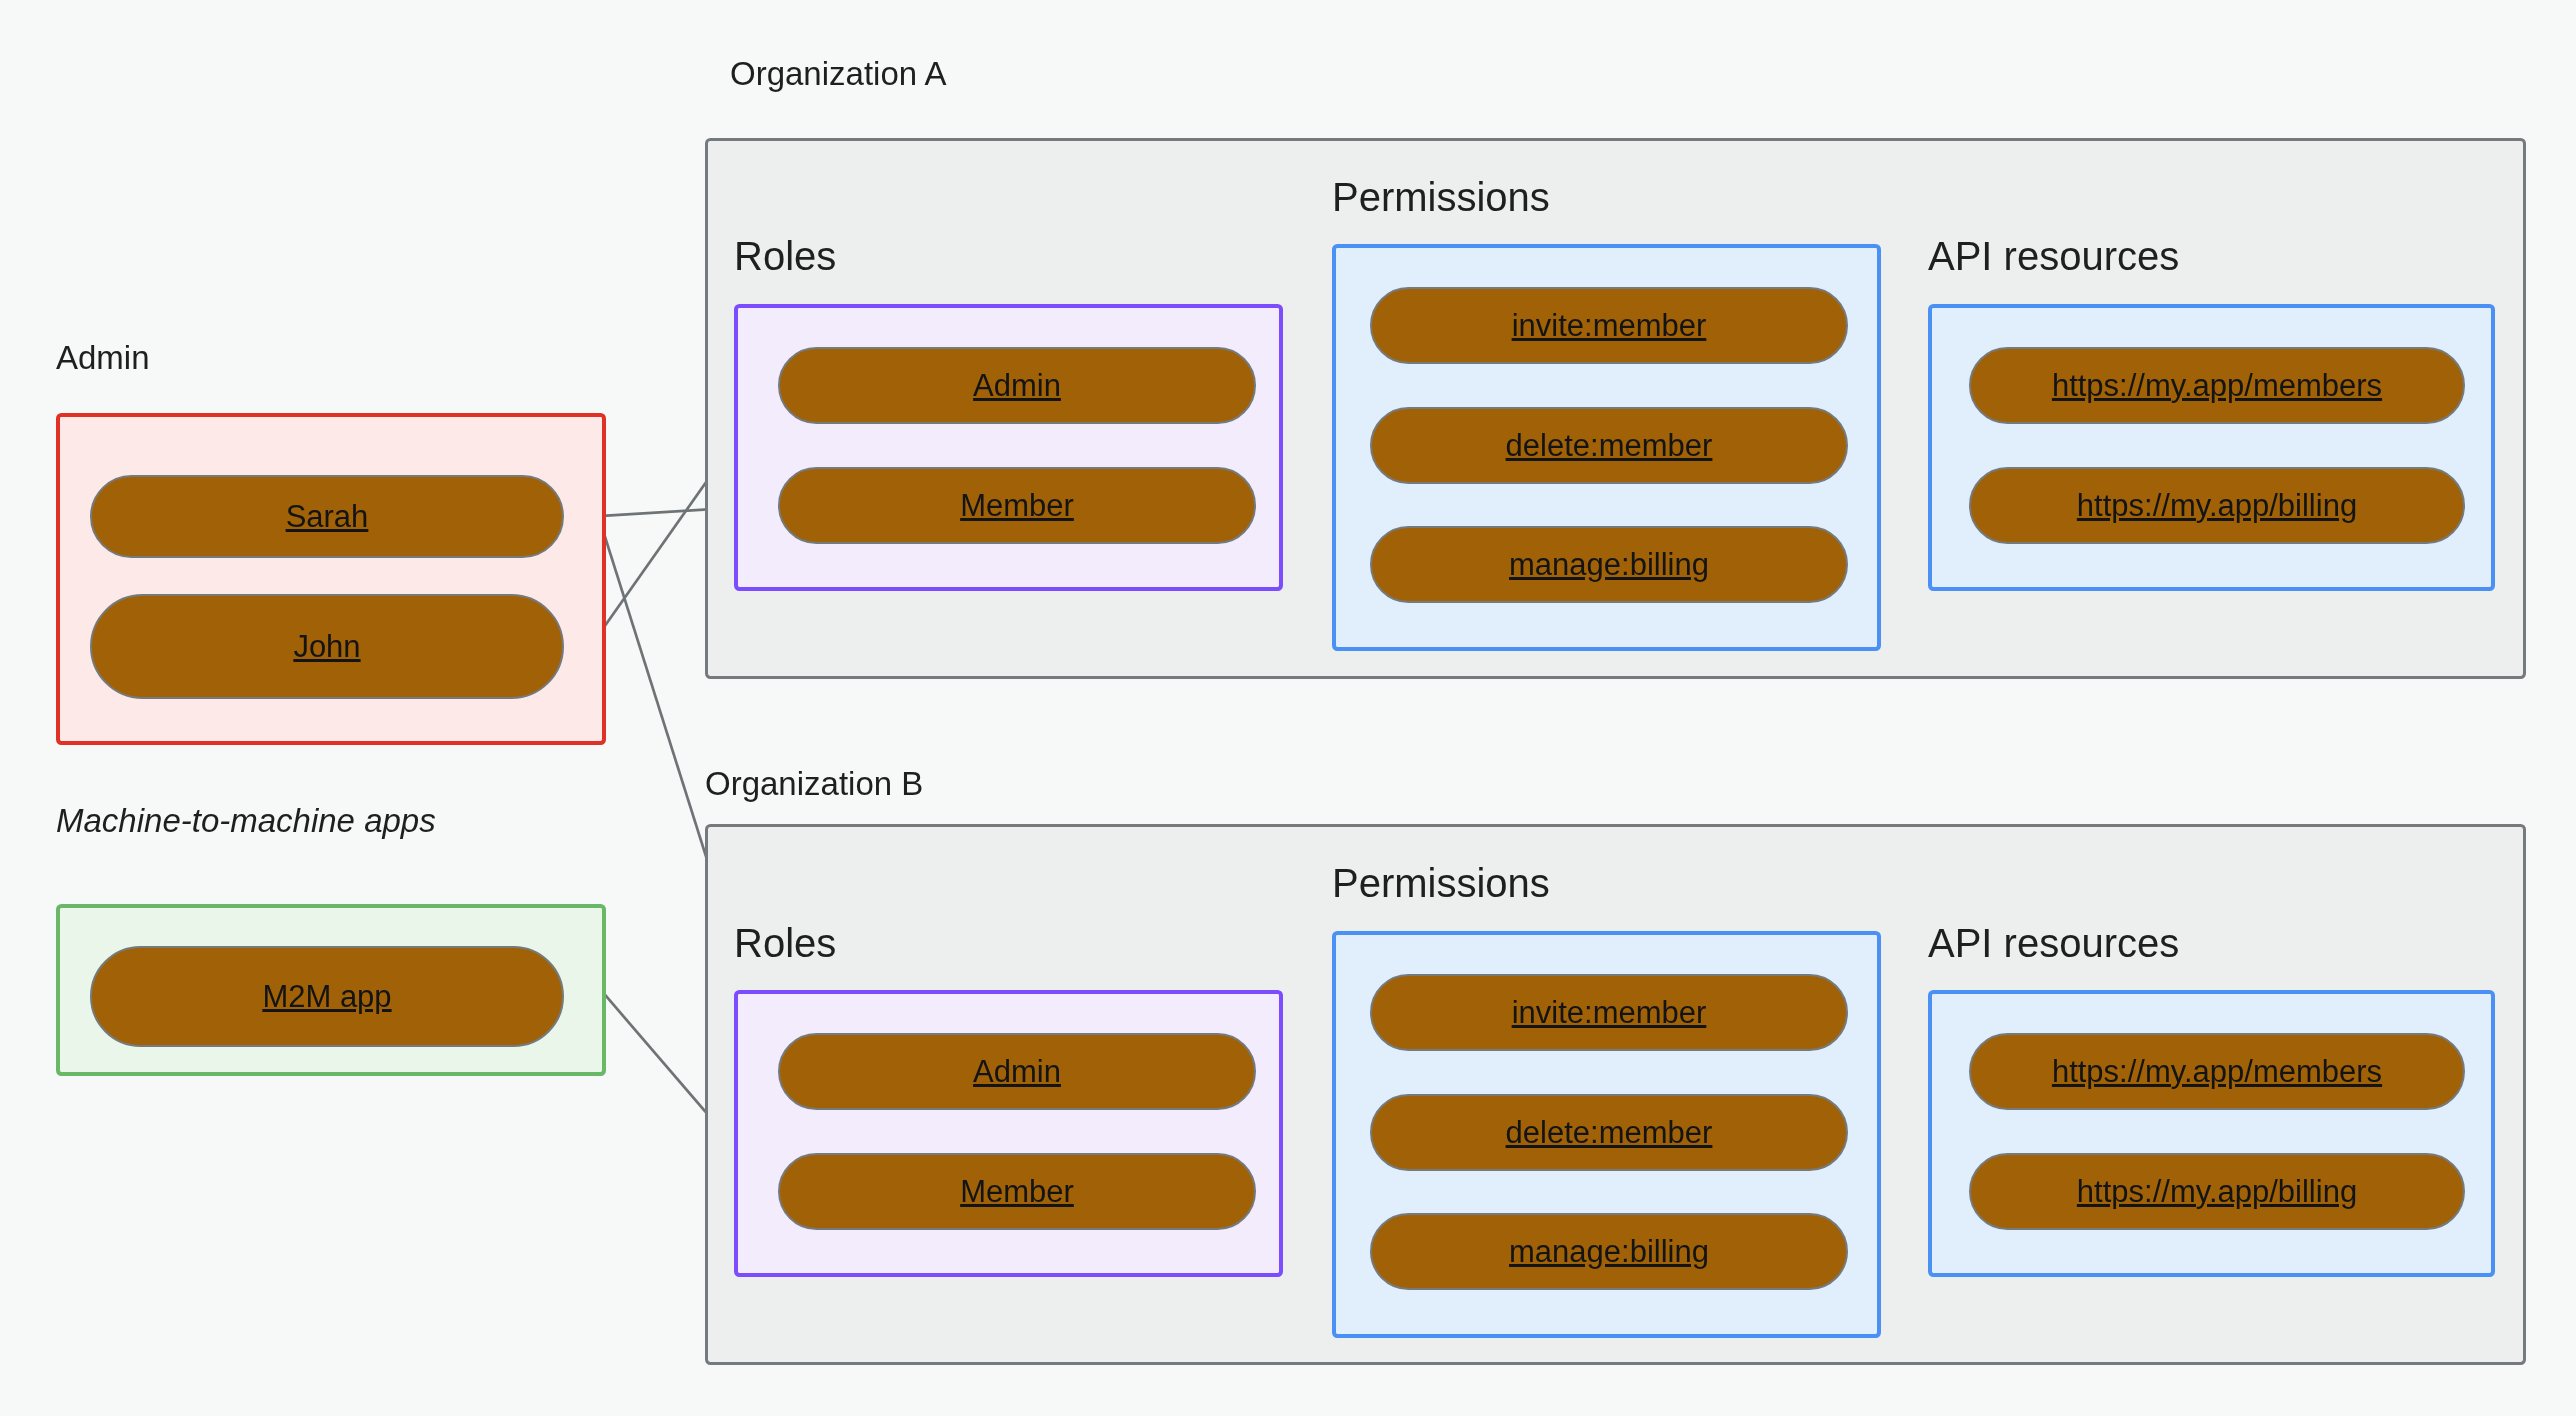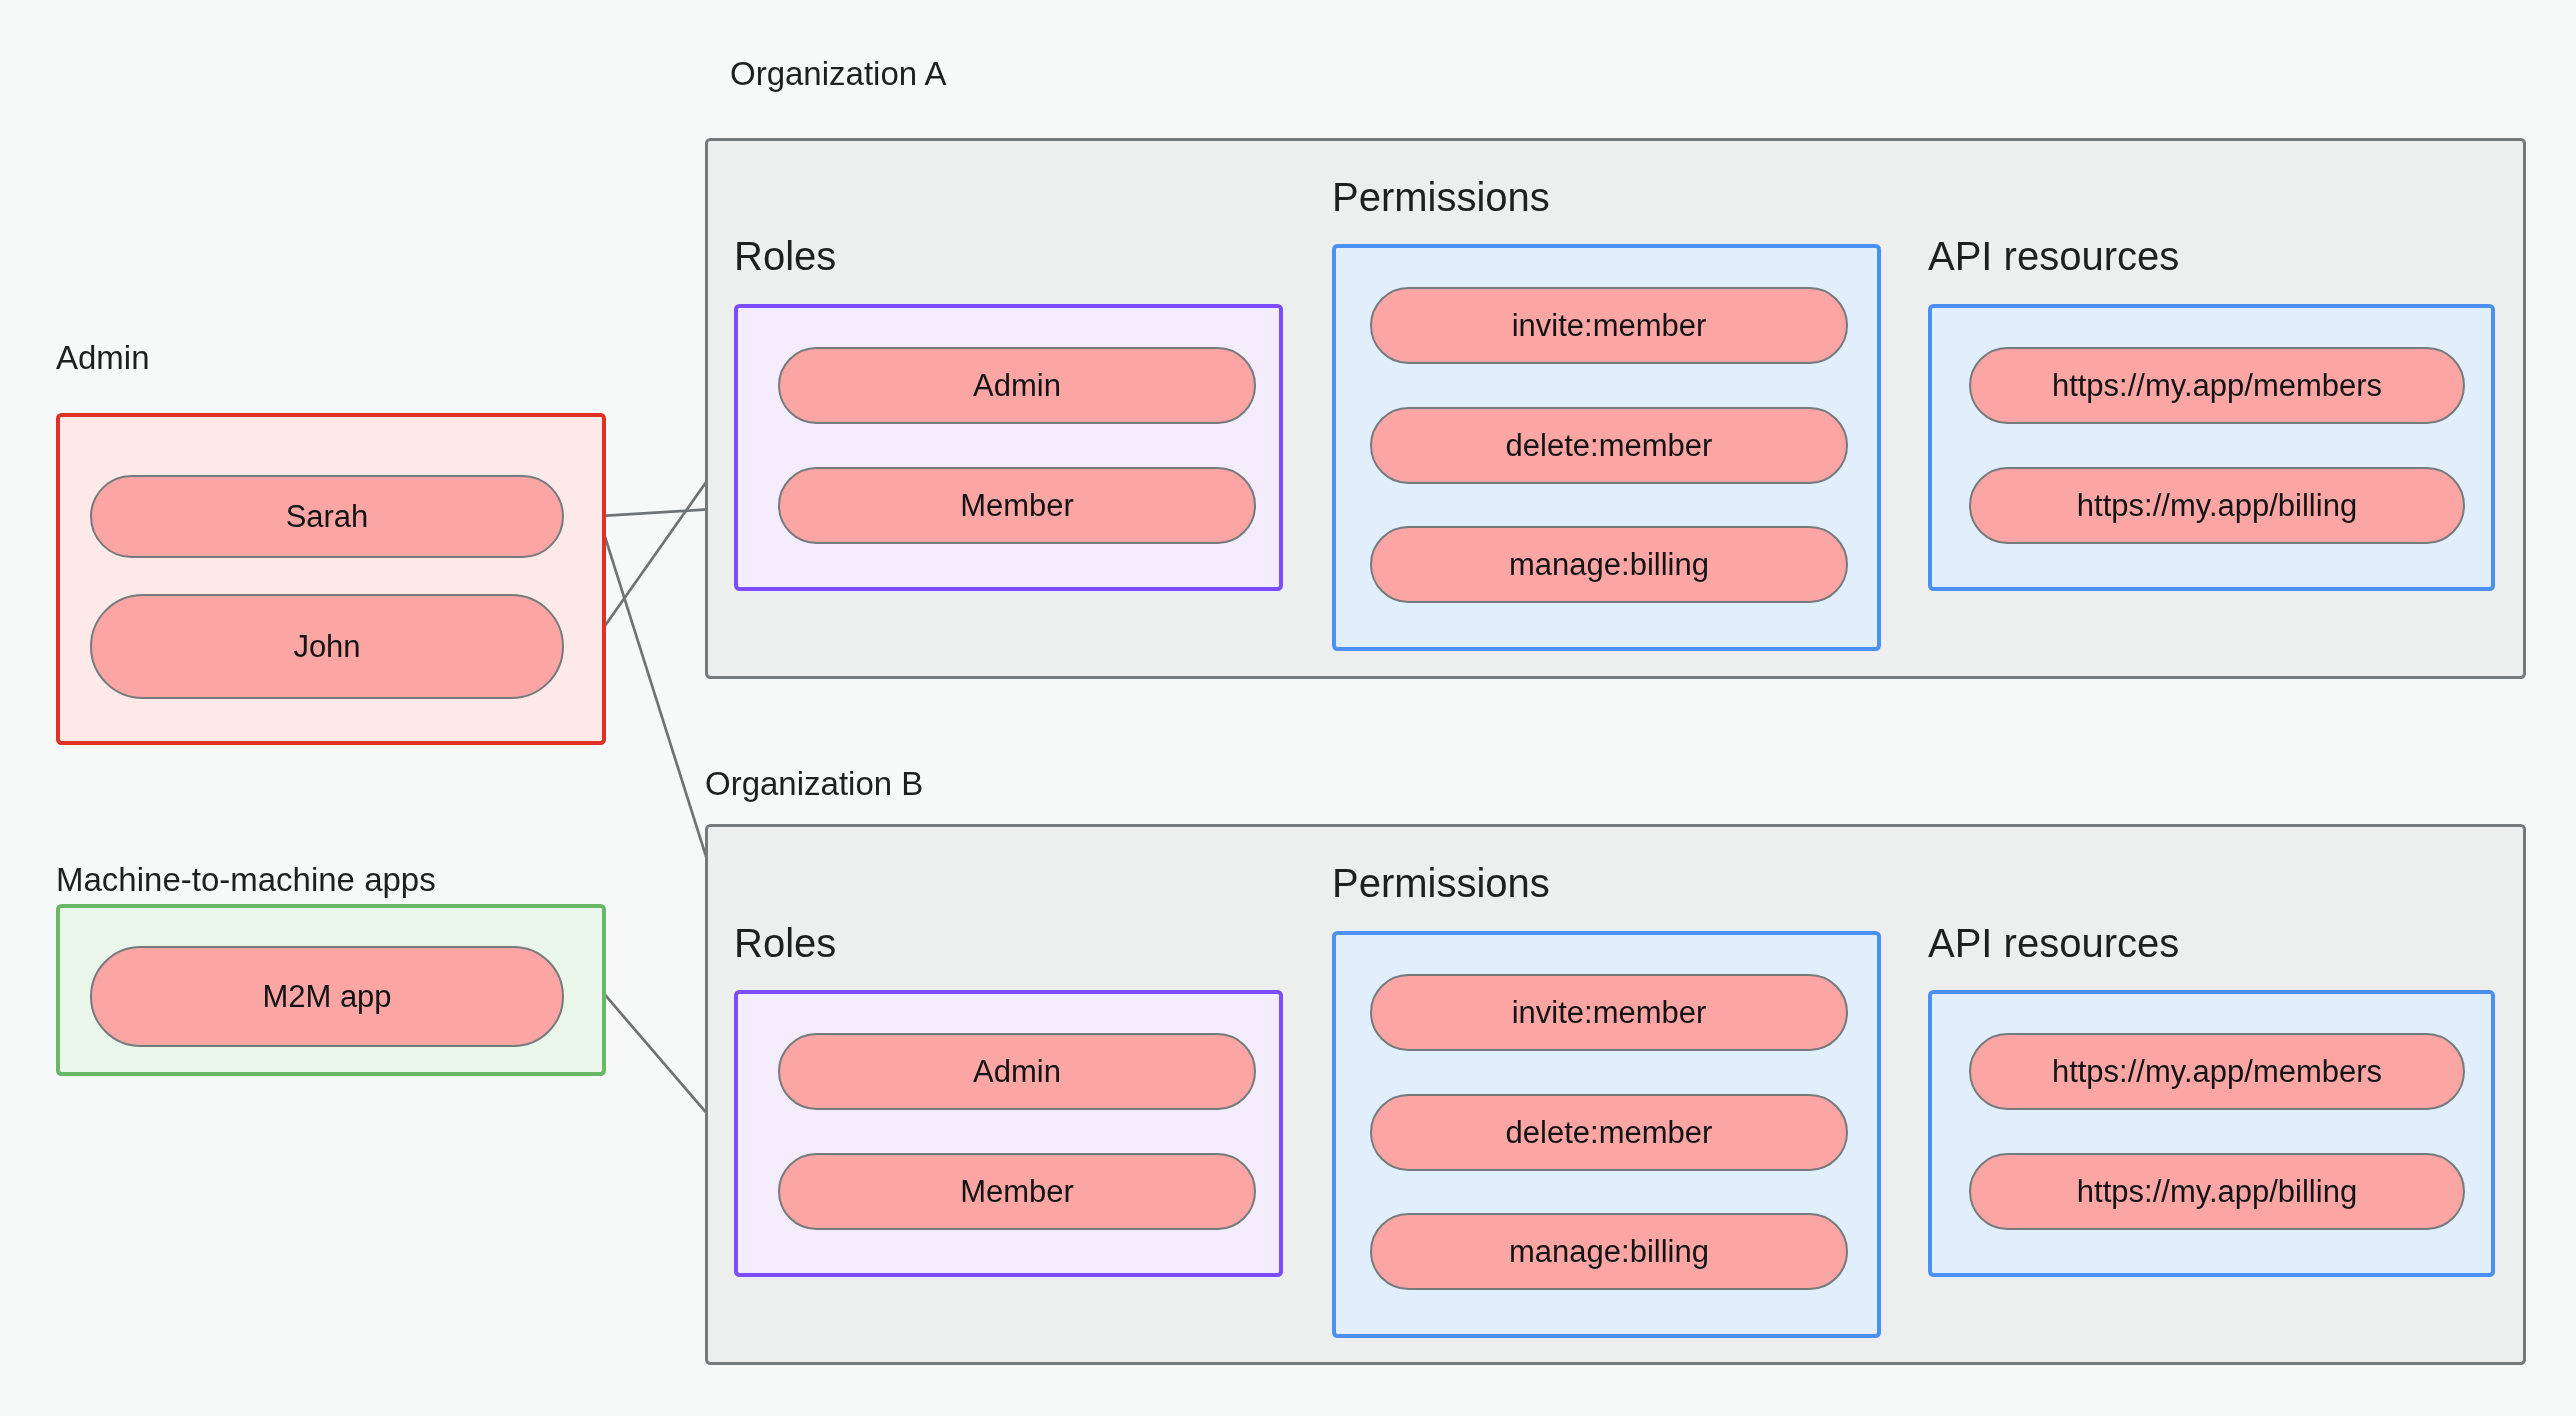--- a/index.html
+++ b/index.html
@@ -65,31 +65,32 @@
     z-index: 3;
   }
   .cat-box.red    { background: #fdeae8; border: 4.5px solid #e03127; }
   .cat-box.green  { background: #e9f6e9; border: 4.5px solid #68b868; }
   .cat-box.purple { background: #f2ecfd; border: 4.5px solid #7c4dff; }
   .cat-box.blue   { background: #e1effd; border: 4.5px solid #4a90f5; }
 
   
   .pill {
     position: absolute;
-    background: #fca5a5;
+    background: #a16207;
     border: 2.7px solid #757a7d;
     border-radius: 900px;
     display: flex;
     align-items: center;
     justify-content: center;
     font-size: 31px;
     color: #141414;
     white-space: nowrap;
     box-sizing: border-box;
     z-index: 5;
+    text-decoration: underline;
   }
 </style>
 </head>
 <body>
 
 <div id="stage">
 
   <svg id="edges" viewBox="0 0 2859 1572">
 
     <path class="edge-line" d="M 664,573 L 859,561"></path>
@@ -133,21 +134,21 @@
     <circle class="edge-dot" cx="1516" cy="1389" r="11"></circle>
     <circle class="edge-dot" cx="2180" cy="1190" r="11"></circle>
     <circle class="edge-dot" cx="2180" cy="1323" r="11"></circle>
   </svg>
 
   <div class="group-label" style="left:56px; top:341px;">Admin</div>
   <div class="cat-box red" style="left:56px; top:413px; width:542px; height:324px;"></div>
   <div class="pill" style="left:90px; top:475px; width:474px; height:83px;">Sarah</div>
   <div class="pill" style="left:90px; top:594px; width:474px; height:105px;">John</div>
 
-  <div class="group-label" style="left:56px; top:863px;">Machine-to-machine apps</div>
+  <div class="group-label" style="left:56px; top:804px;font-style:italic;">Machine-to-machine apps</div>
   <div class="cat-box green" style="left:56px; top:904px; width:542px; height:164px;"></div>
   <div class="pill" style="left:90px; top:946px; width:474px; height:101px;">M2M app</div>
 
   <div class="group-label" style="left:730px; top:57px;">Organization A</div>
   <div class="org-box" style="left:705px; top:138px; width:1815px; height:535px;"></div>
 
   <div class="group-label sub" style="left:734px; top:236px;">Roles</div>
   <div class="cat-box purple" style="left:734px; top:304px; width:541px; height:279px;"></div>
   <div class="pill" style="left:778px; top:347px; width:478px; height:77px;">Admin</div>
   <div class="pill" style="left:778px; top:467px; width:478px; height:77px;">Member</div>

